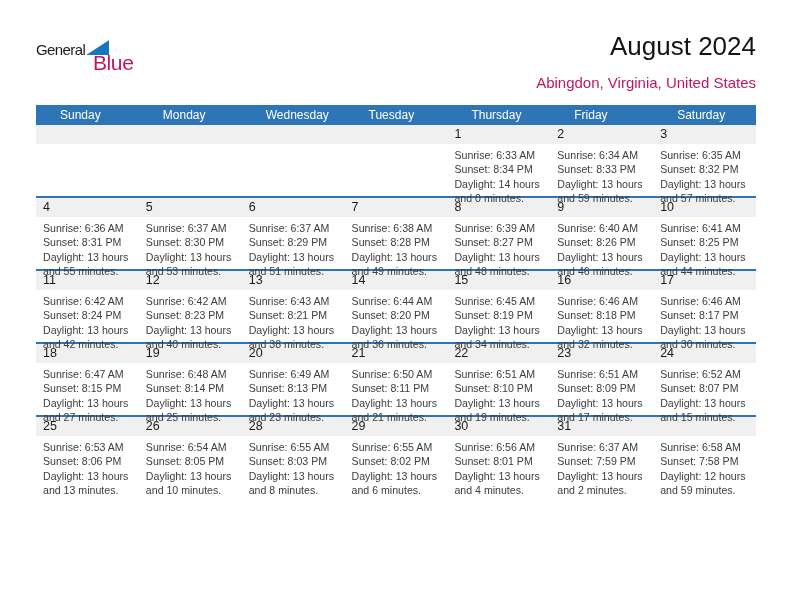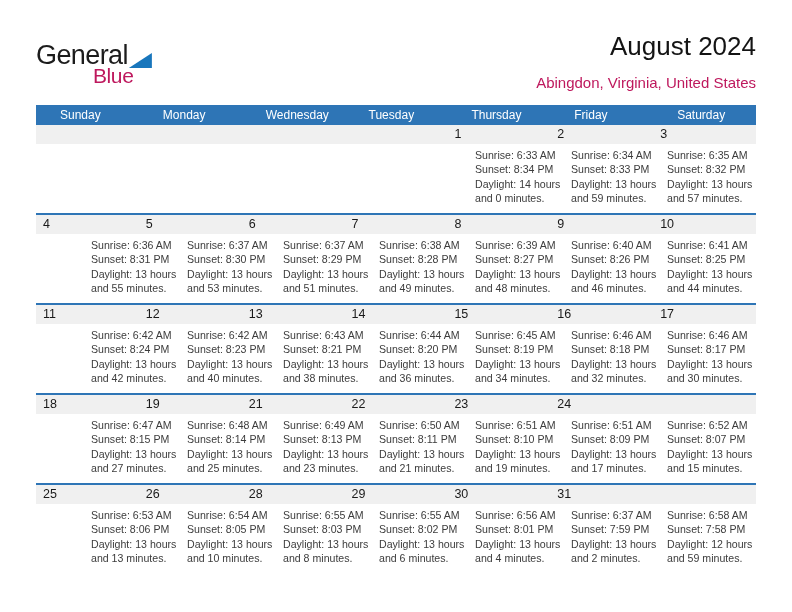--- a/index.html
+++ b/index.html
@@ -3,42 +3,42 @@
 <meta charset="utf-8">
 <style>
   * { box-sizing: border-box; margin: 0; padding: 0; }
   html, body { width: 792px; height: 612px; background: #ffffff; }
   body { font-family: "Liberation Sans", sans-serif; }
   .page { position: relative; width: 792px; height: 612px; overflow: hidden; background: #fff; }
 
   
   .logo { position: absolute; left: 36px; top: 40px; }
   .logo-top { display: flex; align-items: flex-end; }
-  .logo-general { font-size: 27px; color: #1c1c1c; letter-spacing: -0.6px; }
+  .logo-general { font-size: 15px; color: #1c1c1c; letter-spacing: -0.6px; }
   .logo-triangle { width: 23px; height: 15px; background: #1876BC;
                    clip-path: polygon(0 100%, 100% 0, 100% 100%);
                    margin-left: 1px; margin-bottom: 3px; }
   .logo-blue { font-size: 21px; color: #be185d; letter-spacing: -0.4px;
                margin-left: 57px; margin-top: -7px; }
 
   
   .titleblock { position: absolute; right: 36px; top: 31px; text-align: right; }
   .title { font-size: 26px; color: #141414; text-align: right; }
   .subtitle { font-size: 15px; color: #be185d; margin-top: 12px; }
 
   
   .calendar { position: absolute; left: 36px; top: 105px; width: 720px; }
   .dow-row { display: grid; grid-template-columns: repeat(7, 1fr); background: #2E75B6; height: 20px; }
   .dow-cell { color: #ffffff; font-size: 12px; line-height: 20px; padding-left: 24px;
               white-space: nowrap; overflow: hidden; }
   .week-row { border-top: 2px solid #2E75B6; background: #fff; }
   .week-row.first { border-top: none; }
   .num-row { display: grid; grid-template-columns: repeat(7, 1fr); background: #F0F0F0; height: 19px; }
   .num-cell { font-size: 12.5px; line-height: 19px; padding-left: 7px; color: #1a1a1a; }
-  .content-row { display: grid; grid-template-columns: repeat(7, 1fr); height: 69px; margin-left: 48px; }
+  .content-row { display: grid; grid-template-columns: repeat(7, 1fr); height: 52px; }
   .cell { padding: 4px 2px 0 7px; }
   .cell .line { font-size: 10.6px; line-height: 14.3px; color: #3c3c3c; white-space: nowrap; }
 </style>
 </head>
 <body>
 
 <div class="page">
 
   <div class="logo">
     <div class="logo-top">
@@ -206,20 +206,21 @@
               <div class="line">Sunset: 8:17 PM</div>
               <div class="line">Daylight: 13 hours</div>
               <div class="line">and 30 minutes.</div>
             </div>
           </div>
         </div>
         <div class="week-row">
           <div class="num-row">
             <div class="num-cell">18</div>
             <div class="num-cell">19</div>
+            <div class="num-cell">20</div>
             <div class="num-cell">21</div>
             <div class="num-cell">22</div>
             <div class="num-cell">23</div>
             <div class="num-cell">24</div>
           </div>
           <div class="content-row">
             <div class="cell">
               <div class="line">Sunrise: 6:47 AM</div>
               <div class="line">Sunset: 8:15 PM</div>
               <div class="line">Daylight: 13 hours</div>

